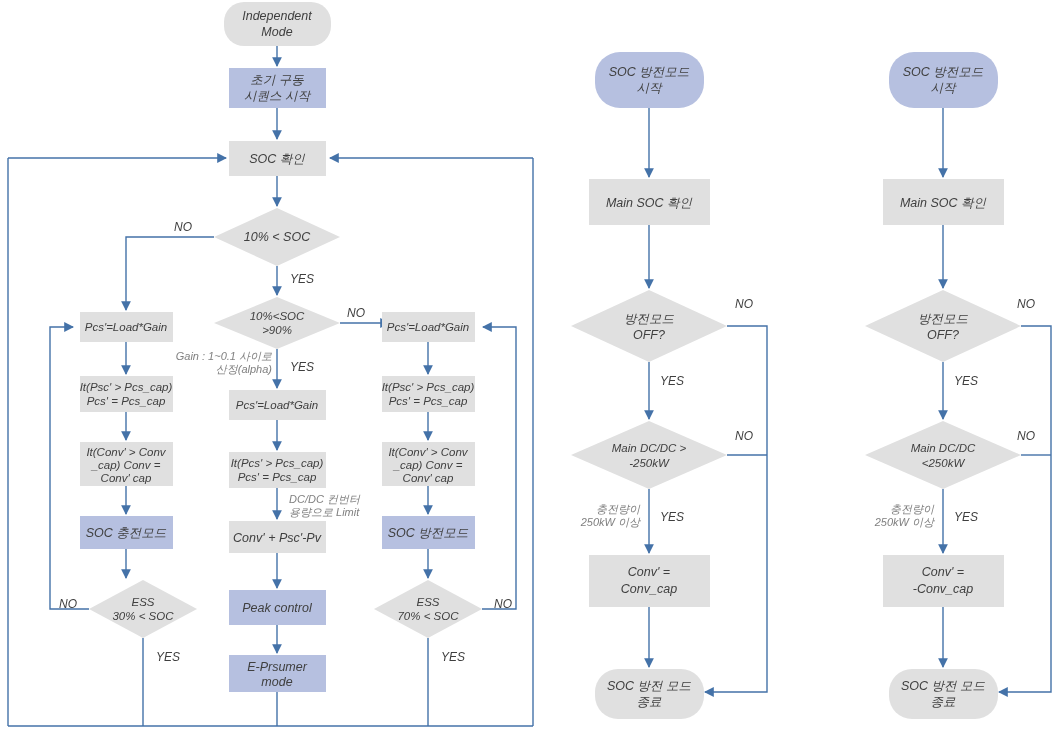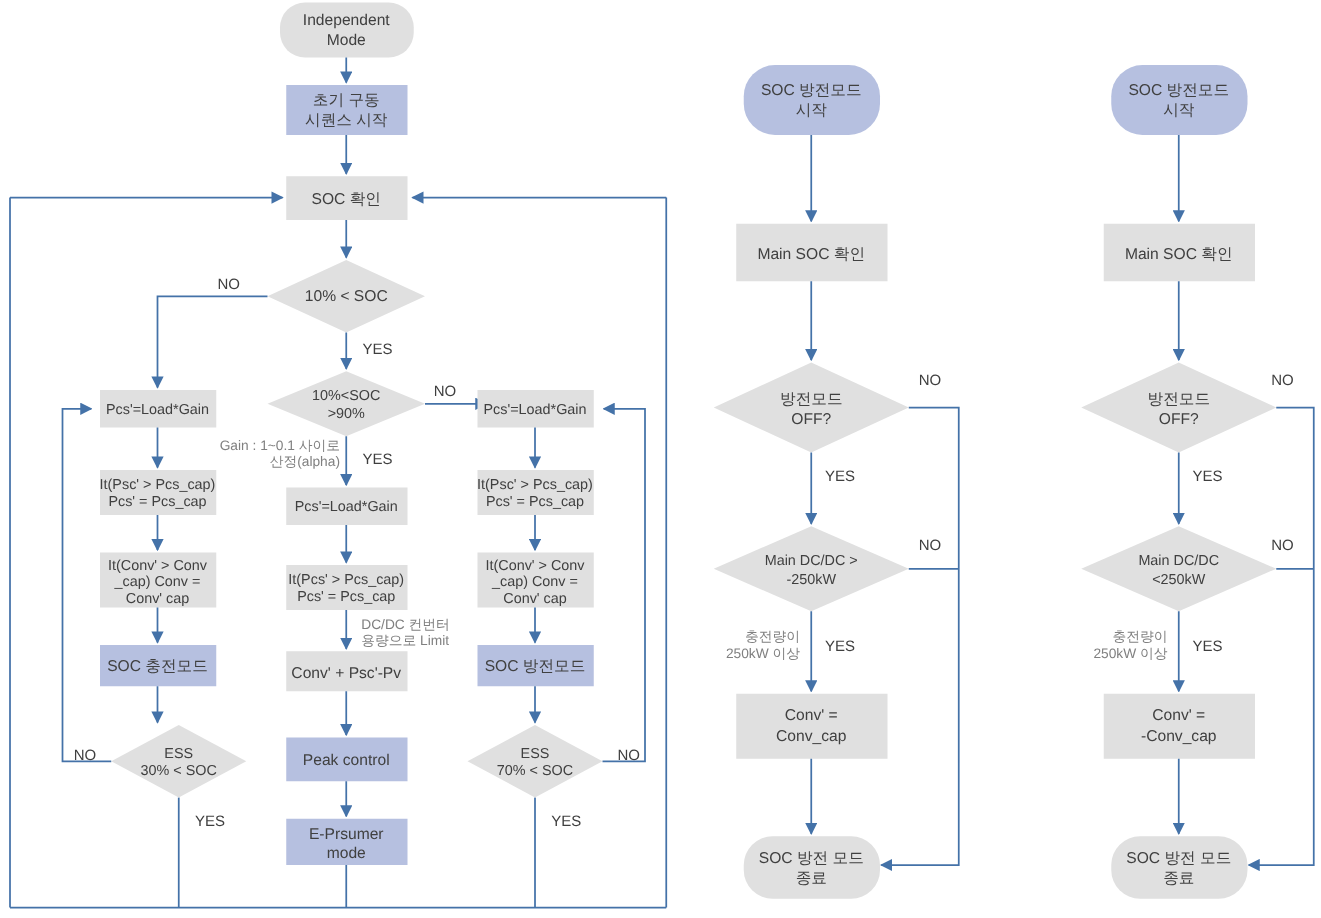--- a/index.html
+++ b/index.html
@@ -1,17 +1,17 @@
 <!DOCTYPE html>
 <html><head>
 <meta charset="utf-8">
 <style>
   html,body{margin:0;padding:0;background:#ffffff;}
   body{width:1057px;height:734px;overflow:hidden;font-family:"Liberation Sans","DejaVu Sans",sans-serif;}
-  #stage{position:relative;width:1057px;height:734px;}
+  #stage{position:relative;width:1057px;height:734px;font-style:italic;}
   svg{position:absolute;left:0;top:0;width:1057px;height:734px;}
   text{font-family:"Liberation Sans","DejaVu Sans",sans-serif;fill:#3f3f3f;}
   .node-txt{font-size:12.5px;fill:#404040;}
   .node-txt-sm{font-size:11.5px;fill:#404040;}
   .edge-lbl{font-size:12px;fill:#3f3f3f;}
   .note-lbl{font-size:11px;fill:#808080;}
   .proc{fill:#e0e0e0;stroke:none;}
   .proc-blue{fill:#b6c0e0;stroke:none;}
   .term{fill:#e0e0e0;stroke:none;}
   .term-blue{fill:#b6c0e0;stroke:none;}

